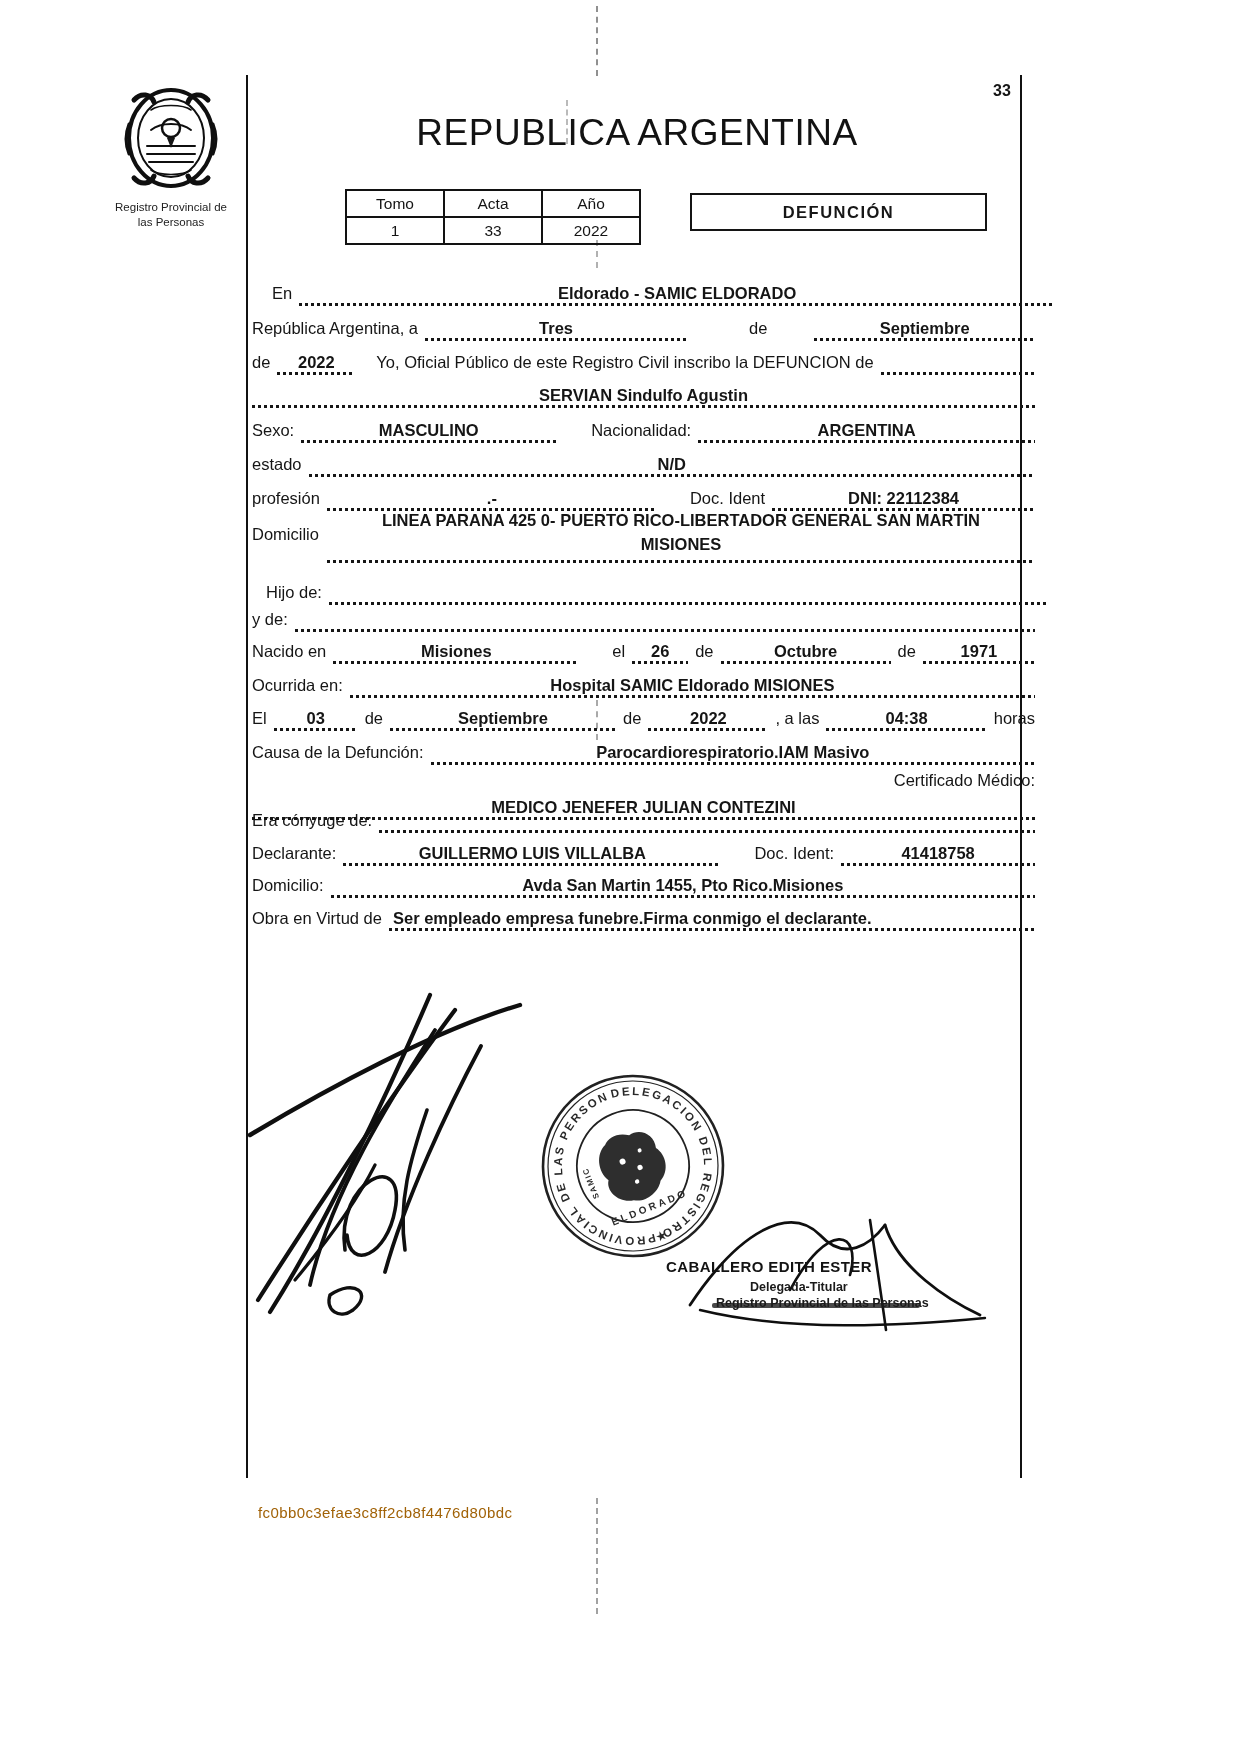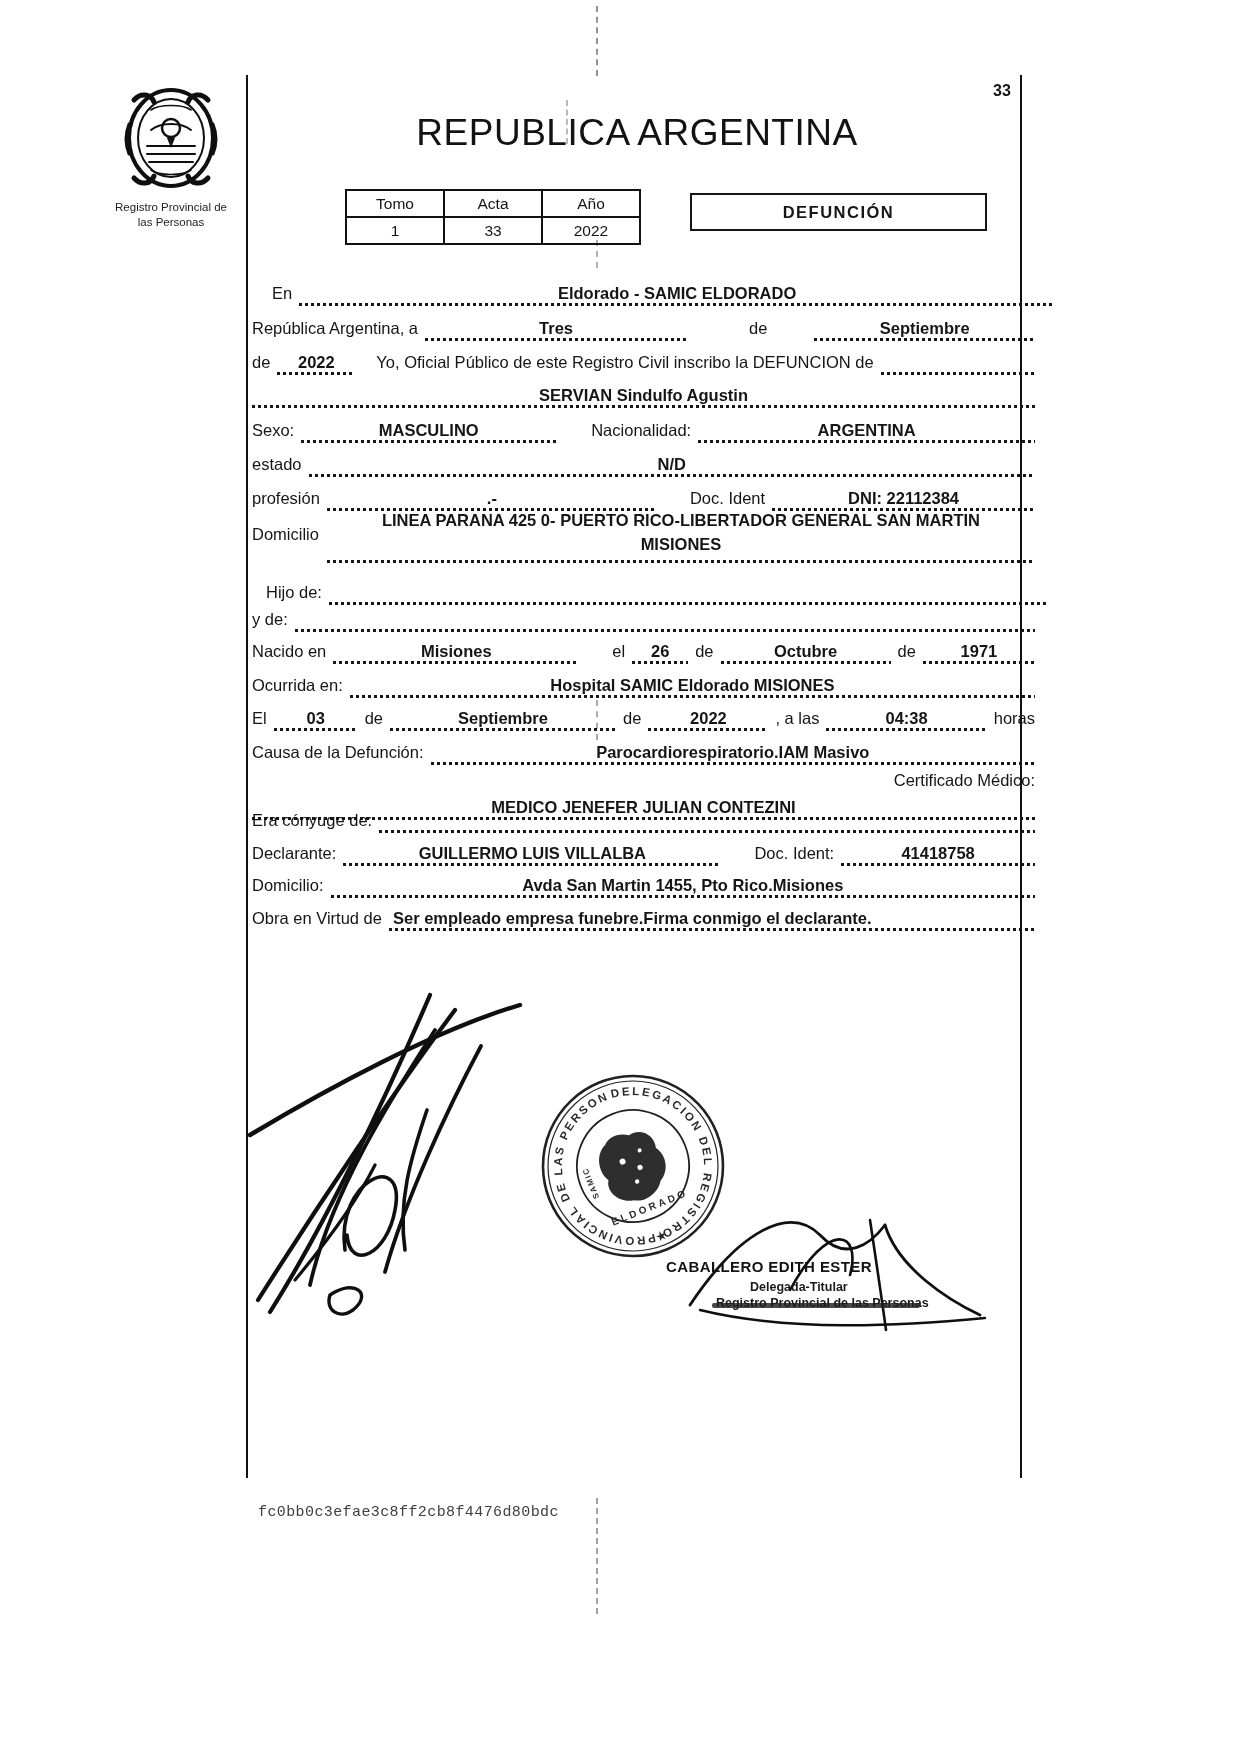--- a/index.html
+++ b/index.html
@@ -42,21 +42,21 @@
   .dom-val::after{
     content:"";position:absolute;left:0;right:0;bottom:-2px;height:3px;
     background-image:repeating-linear-gradient(90deg,#161616 0 3px,transparent 3px 6px);
   }
 
   .official-name{position:absolute;font-size:15px;font-weight:bold;letter-spacing:.4px;color:#131313;}
   .official-title{position:absolute;font-size:12.5px;font-weight:bold;color:#1a1a1a;}
   .official-org{position:absolute;font-size:12.5px;font-weight:bold;color:#1a1a1a;}
   .smudge{position:absolute;background:#1c1c1c;opacity:.8;border-radius:2px;}
 
-  .hash{position:absolute;font-size:15px;letter-spacing:.4px;color:#404040;font-family:Liberation Mono, monospace;}
+  .hash{position:absolute;font-size:15px;letter-spacing:.4px;color:#a16207;}
 
   svg{position:absolute;overflow:visible;}
   .stroke{fill:none;stroke:#0f0f0f;stroke-linecap:round;stroke-linejoin:round;}
 </style>
 </head>
 <body>
 
 <div class="page">
 
   <div class="vline" style="left:246px;top:75px;height:1403px;"></div>

